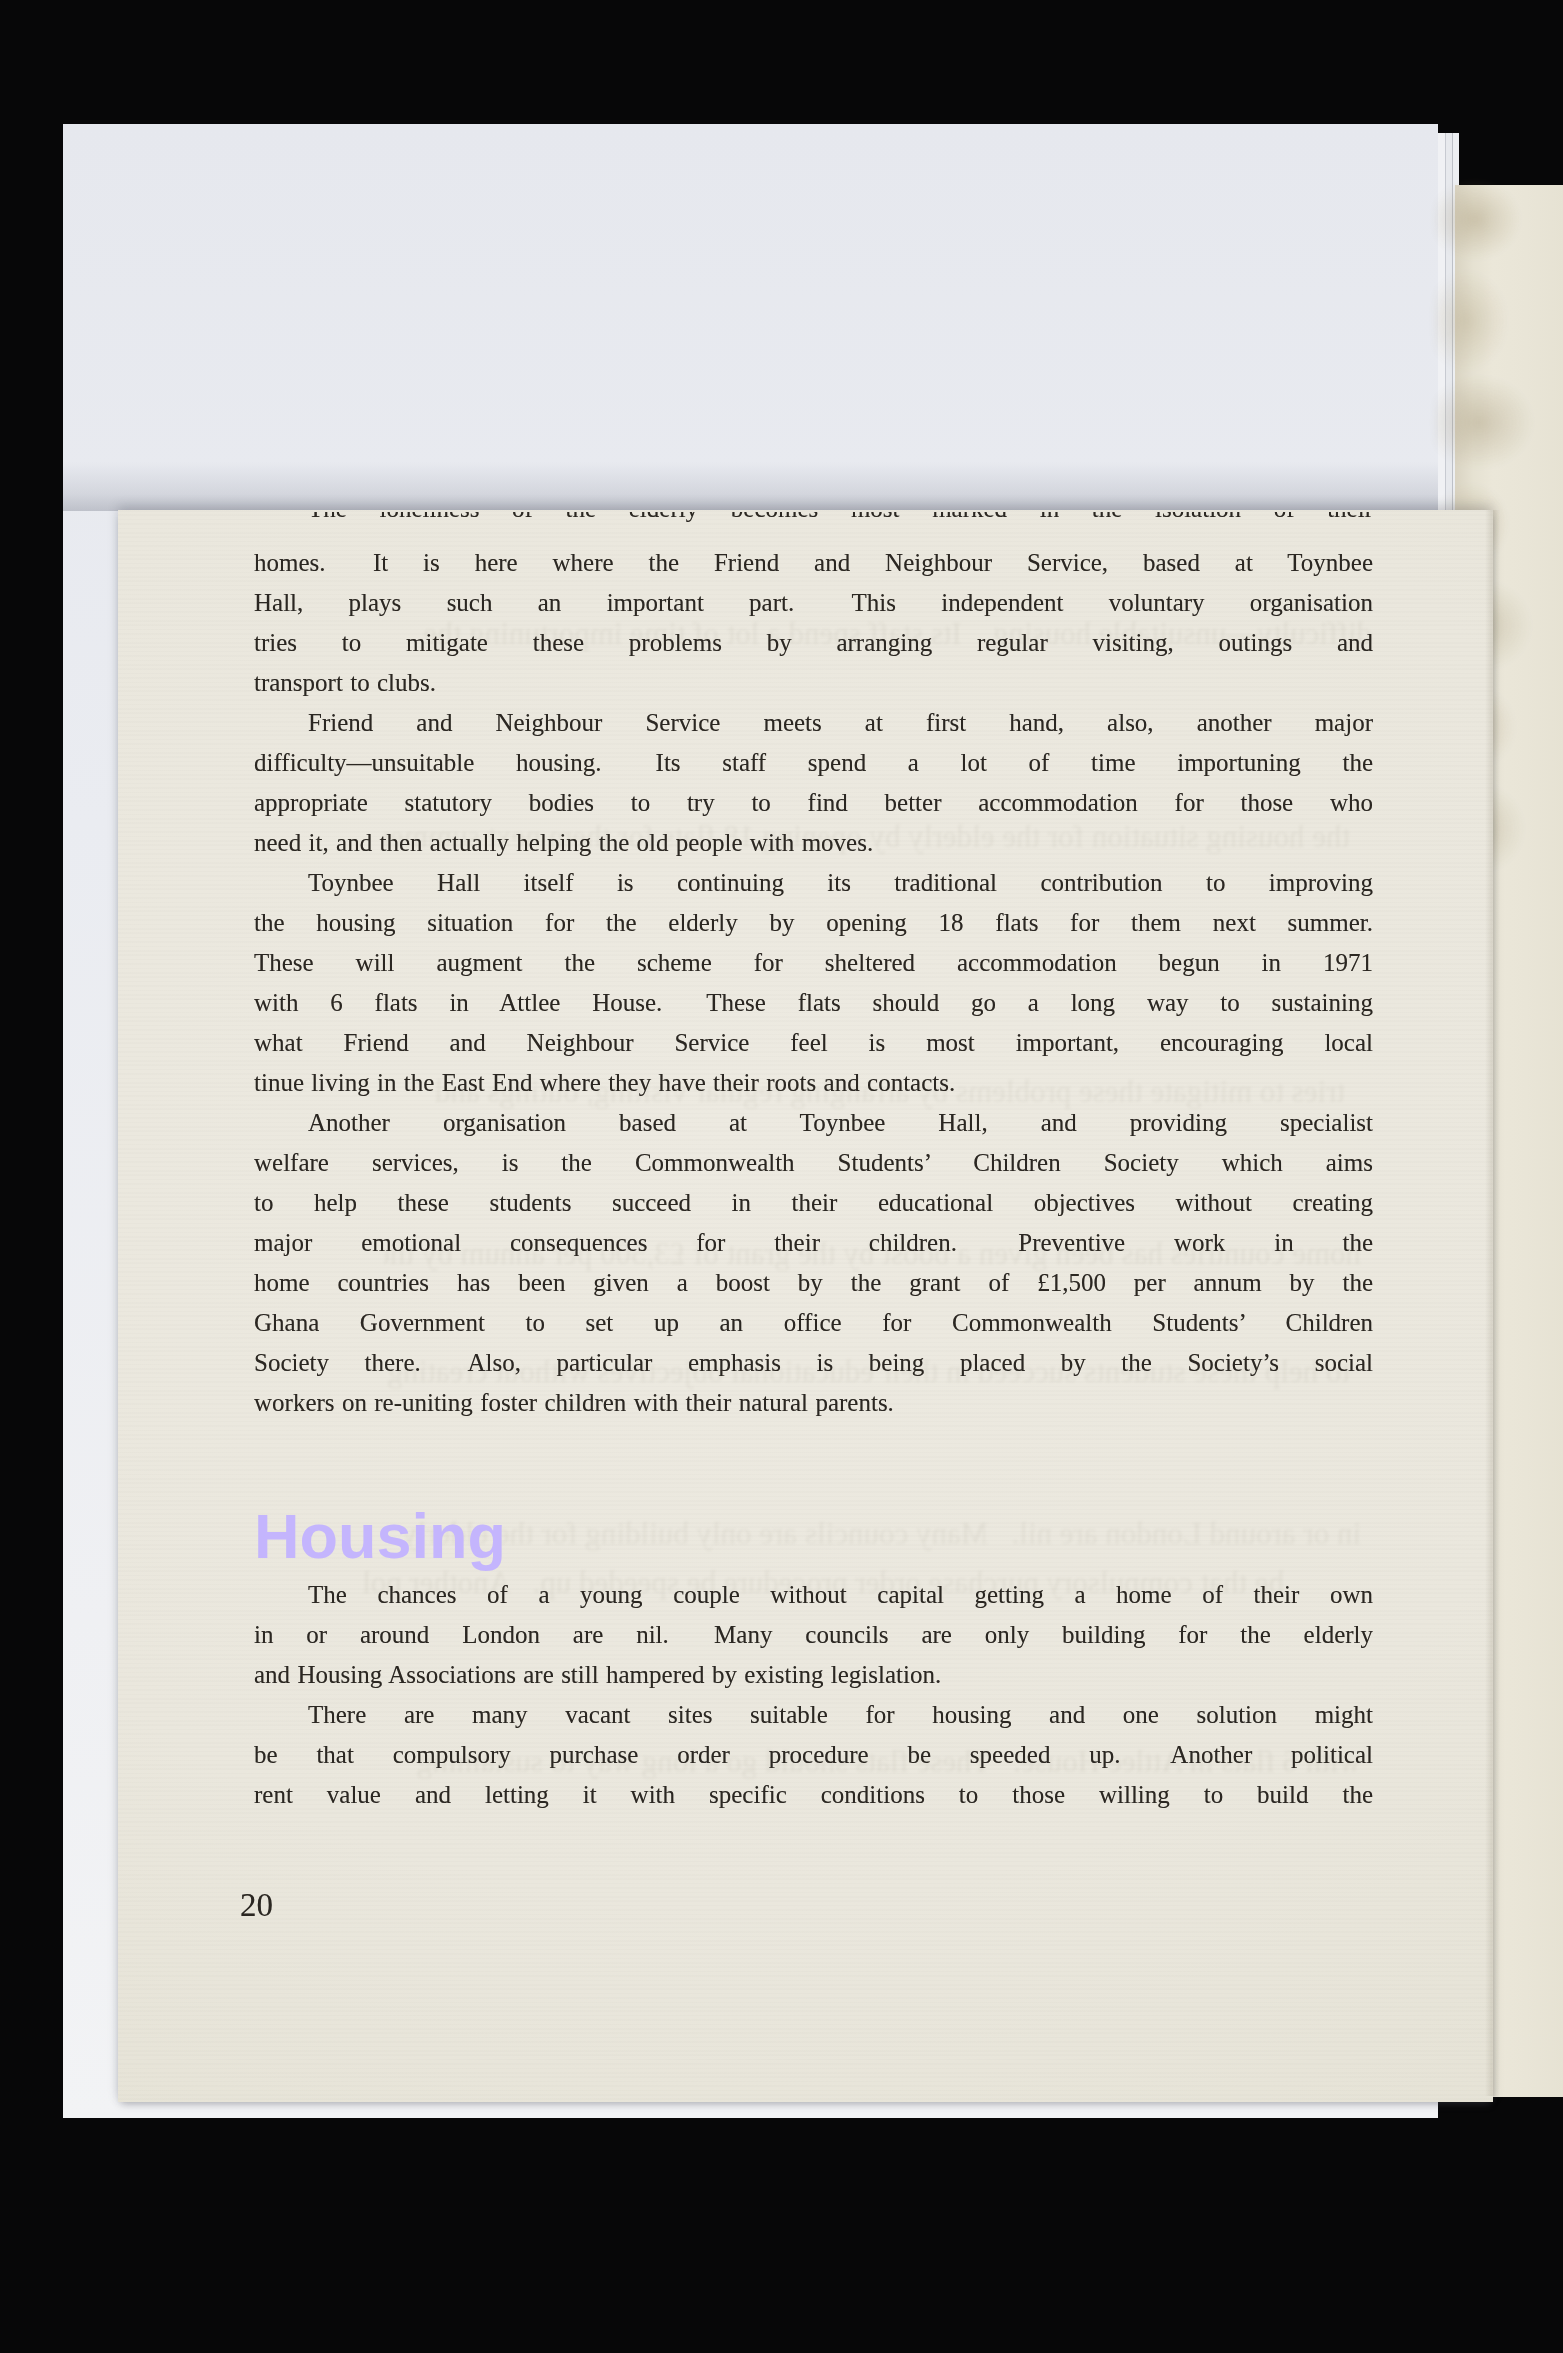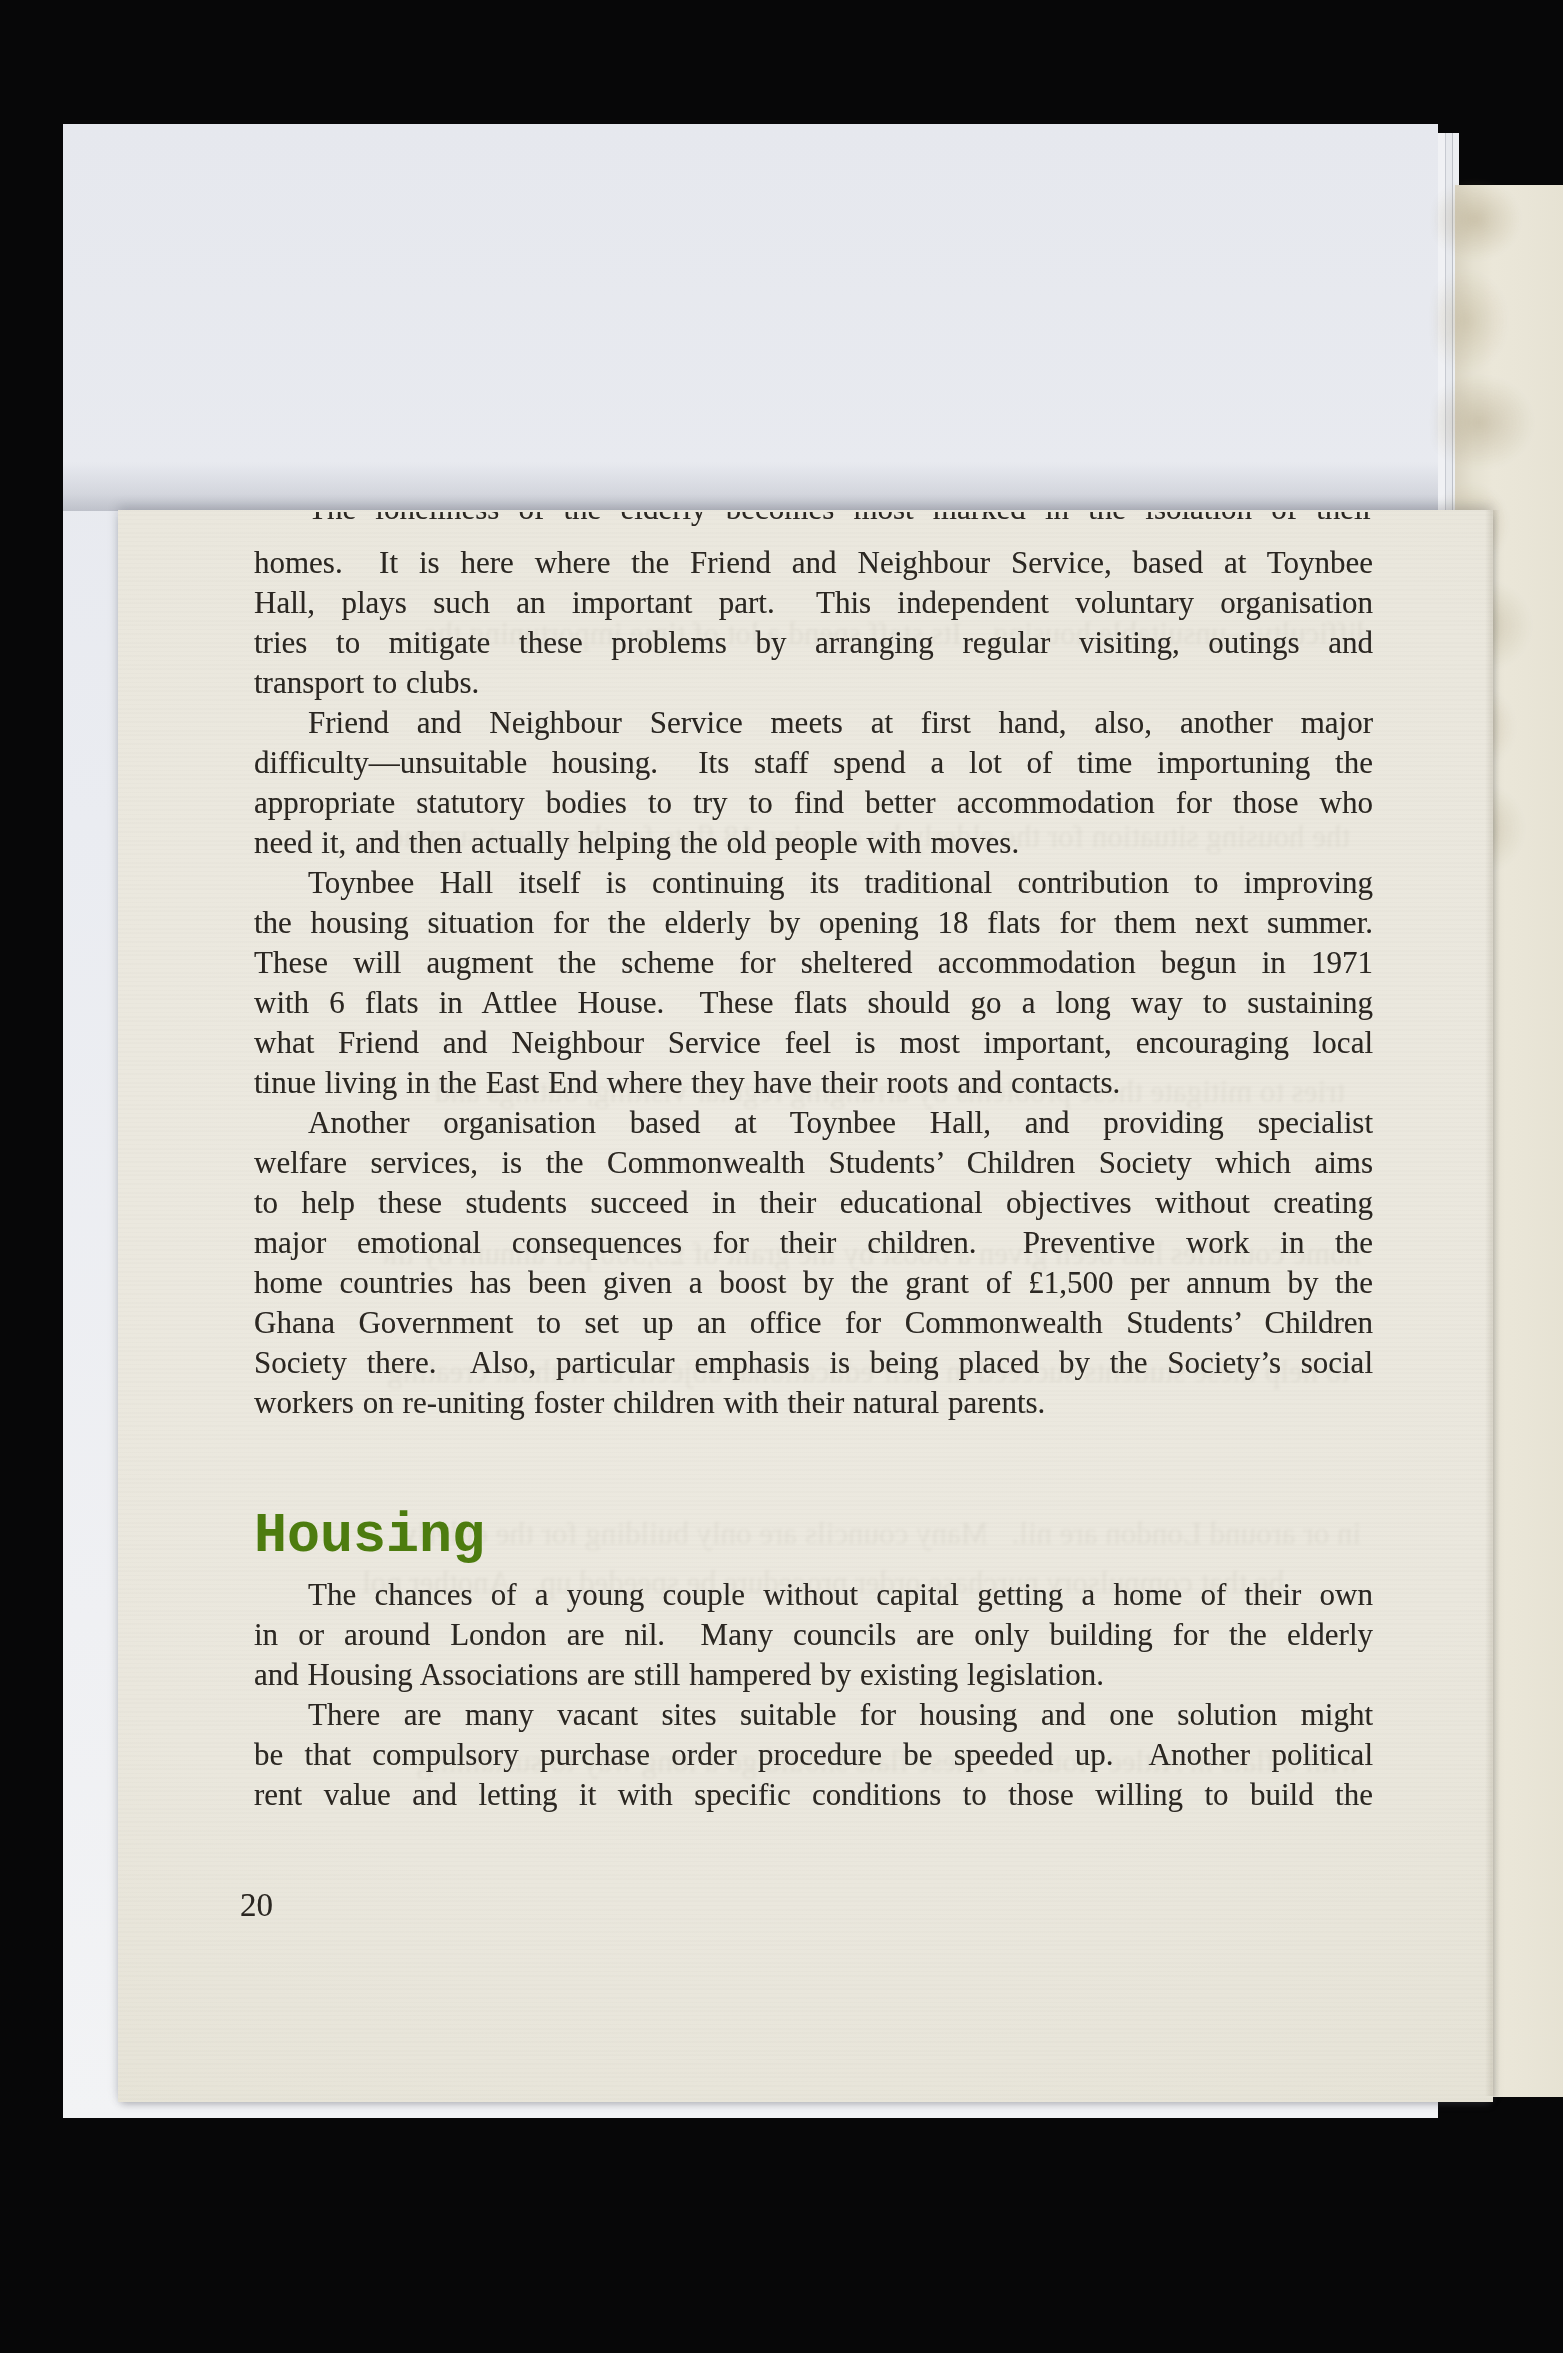--- a/index.html
+++ b/index.html
@@ -56,37 +56,37 @@
     background:
       repeating-linear-gradient(180deg, rgba(0,0,0,0.012) 0 1.6px, rgba(0,0,0,0) 1.6px 4.4px),
       radial-gradient(120% 90% at 45% 38%, #edeae1 0%, #eae7dd 55%, #e5e2d5 88%, #e1ded0 100%);
     box-shadow: 0 -3.8px 10px rgba(70,72,88,0.22), 0 5px 7.7px -3.3px rgba(80,80,92,0.38);
     z-index:5;
   }
   
   .ink { color:#2b2722; text-shadow:0 0 0.5px rgba(43,39,34,0.35); }
   .ln {
     width:1119px; height:40px; line-height:40px;
-    font-size:31px; word-spacing:1.1px;
+    font-size:25px; word-spacing:1.1px;
     text-align:justify; text-align-last:justify;
   }
   .ln.last { text-align-last:left;font-family:Liberation Serif, serif; }
   .ln.ind  { text-indent:54px; }
   .clip-box {
     position:absolute; left:254px; top:512px; width:1119px; height:31px;
     overflow:hidden; z-index:8;
   }
   .clip-box .inner { margin-top:-23px; }
   .text-block { position:absolute; left:254px; width:1119px; z-index:8; }
   .block-a { top:543px; }
   .block-b { top:1575px; }
   .heading {
     position:absolute; left:254px; top:1505px; z-index:8;
-    font-family:Liberation Mono, monospace; font-weight:bold;
-    font-size:55px; line-height:63px; letter-spacing:0px; color:#4d7c0f;
+    font-family:Liberation Sans, sans-serif; font-weight:bold;
+    font-size:63px; line-height:63px; letter-spacing:0px; color:#c4b5fd;
   }
   .page-num {
     position:absolute; left:240px; top:1885px; z-index:8;
     font-size:33px; line-height:40px;
   }
   
   .ghost {
     position:absolute; z-index:6;
     font-size:31px; line-height:38px; color:#7d7867;
     opacity:0.09; filter:blur(1.6px);

